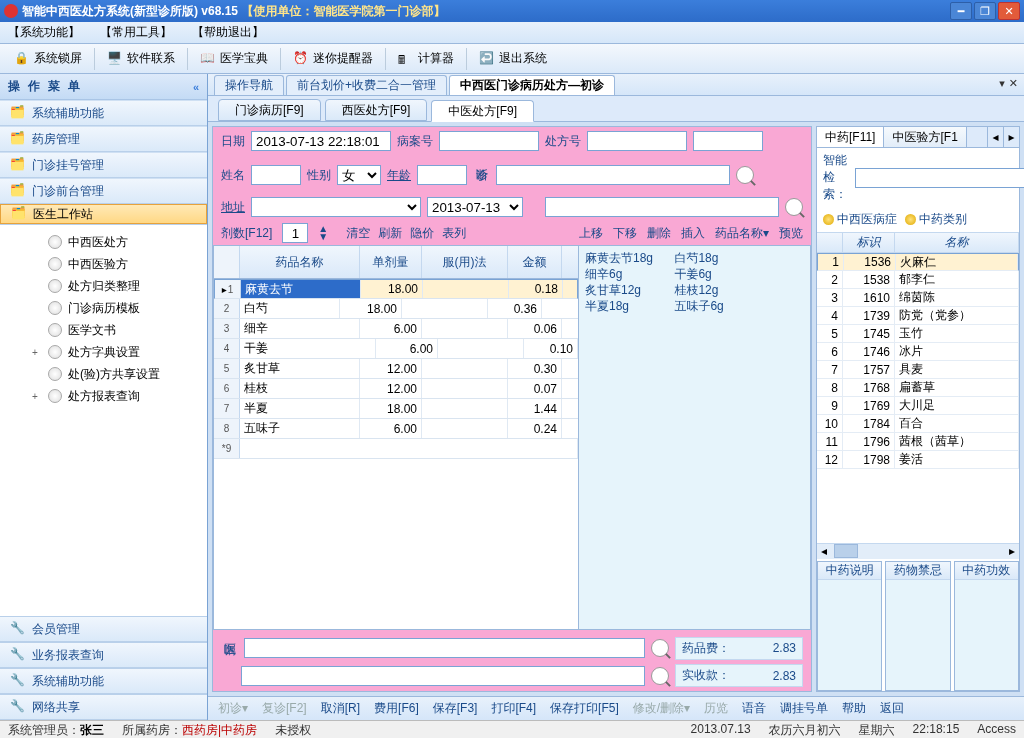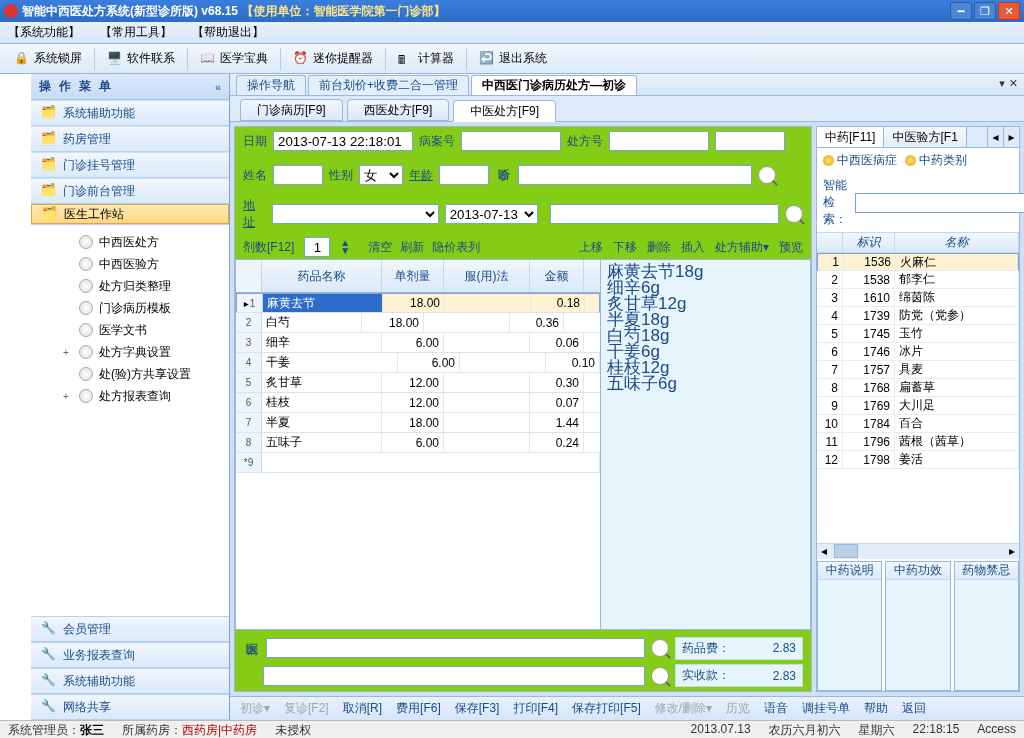--- a/index.html
+++ b/index.html
@@ -18,21 +18,21 @@
 .menubar { height: 22px; background: linear-gradient(#e8f1fb, #d5e6f9); border-bottom: 1px solid #9bb8dc; display: flex; align-items: center; padding: 0 8px; gap: 20px; }
 .menubar span { color:#000; }
 
 
 .toolbar { height: 30px; background: linear-gradient(#f4f8fd, #dbe9f9); border-bottom: 1px solid #9bb8dc; display:flex; align-items:center; padding:0 6px; gap:4px;}
 .tbtn { display:flex; align-items:center; gap:4px; padding:2px 8px; border-radius:3px; }
 .tbtn-icon{width:16px;height:16px;display:inline-block;}
 .sep{width:1px;height:22px;background:#bcd;}
 
 
-.main { display:flex; height: 646px; padding-left: 31px; }
+.main { display:flex; height: 646px; }
 
 
 .sidebar { width: 208px; background:#e8f1fb; border-right:1px solid #7aa3d4; display:flex; flex-direction:column;}
 .sb-header { height:26px; background: linear-gradient(#ddeafa, #c4dbf5); border-bottom:1px solid #a9c5e6; display:flex; align-items:center; justify-content:space-between; padding:0 8px; color:#1a4a89; font-weight:bold; letter-spacing:8px;}
 .sb-header .chev{letter-spacing:0; color:#3b7edb; font-size:11px;}
 .sb-item { height:26px; display:flex; align-items:center; padding-left:10px; gap:6px; border-top:1px solid #cfe0f3; border-bottom:1px solid #b9d0ea; background:linear-gradient(#f0f6fd,#dae9f9); color:#1a4a89;}
 .sb-item.sel { background: linear-gradient(#ffe9b6,#ffd885); border:1px solid #e6a23c; color:#000;}
 .sb-tree { flex:1; background:#fff; border-top:1px solid #b9d0ea; padding:6px 0 6px 18px; overflow:auto;}
 .tree-row{height:22px; display:flex; align-items:center; gap:6px; padding-left:14px;}
 .tree-exp{width:10px;color:#666;font-size:10px;display:inline-block;}
@@ -44,21 +44,21 @@
 .tabstrip{height:22px; background:linear-gradient(#e8f1fb,#d5e6f9); border-bottom:1px solid #9bb8dc; display:flex; align-items:flex-end; padding-left:6px; position:relative;}
 .tab{height:20px; padding:0 10px; border:1px solid #9bb8dc; border-bottom:none; background:#e3eefb; margin-right:2px; display:flex; align-items:center; color:#1a4a89; border-radius:3px 3px 0 0;}
 .tab.active{background:#fff; font-weight:bold; color:#000;}
 .tabstrip .closer{position:absolute; right:6px; top:3px; display:flex; gap:4px; font-size:11px; color:#333;}
 
 .subtabs{height:26px; background:#ddeafa; display:flex; align-items:flex-end; padding-left:10px; border-bottom:1px solid #9bb8dc;}
 .subtab{height:22px; padding:0 16px; border:1px solid #9bb8dc; background:linear-gradient(#f0f6fd,#dae9f9); margin-right:4px; display:flex; align-items:center; border-radius:4px 4px 0 0;}
 .subtab.active{background:#fff; border-bottom:1px solid #fff; position:relative; top:1px;}
 
 .workarea{flex:1; display:flex; gap:4px; padding:4px; background:#cfe0f4;}
-.leftpane{flex:1; display:flex; flex-direction:column; background:#84cc16; border:1px solid #9bb8dc;justify-content:space-between;}
+.leftpane{flex:1; display:flex; flex-direction:column; background:#f9a8d4; border:1px solid #9bb8dc;justify-content:space-between;}
 .rightpane{width:204px; display:flex; flex-direction:column;}
 
 .formrow{display:flex; align-items:center; gap:6px; padding:4px 8px; color:#1a4a89;}
 .formrow label{color:#1a4a89;}
 .inp{height:20px; border:1px solid #7aa3d4; background:#fff; padding:0 4px;}
 .sel{height:20px; border:1px solid #7aa3d4; background:#fff;}
 .link{color:#1a4a89; text-decoration:underline;}
 .magnify{width:18px;height:18px;border:1px solid #999;border-radius:50%;position:relative;display:inline-block;background:#fff;}
 .magnify::after{content:"";position:absolute;width:6px;height:2px;background:#666;transform:rotate(45deg);right:-3px;bottom:-1px;}
 
@@ -71,21 +71,21 @@
 .gh{border-right:1px solid #c4d8ef; display:flex;align-items:center;justify-content:center; color:#1a4a89;}
 .gbody{flex:1; overflow:auto;}
 .grow{display:flex; height:20px; border-bottom:1px solid #d9e4f0;}
 .grow.sel .gc:nth-child(2){background:#2d6cc9; color:#fff;}
 .grow.sel{background:#fff2d2;}
 .gc{border-right:1px solid #e0e9f3; padding:0 4px; display:flex; align-items:center;}
 .gc.num{justify-content:flex-end;}
 .rowhead{width:26px;background:#eef4fb;border-right:1px solid #c4d8ef;justify-content:center;font-size:10px;color:#555;}
 .rowhead.cur::before{content:"▸";color:#000;margin-right:1px;}
 
-.herbpane{flex:1; background:#e6f4fb; border:1px solid #9bb8dc; border-left:none; padding:4px 6px; color:#1a4a89; line-height:16px; font-size:17px;}
+.herbpane{flex:1; background:#e6f4fb; border:1px solid #9bb8dc; border-left:none; padding:4px 6px; color:#1a4a89; line-height:16px; font-size:12px;}
 .herbpane .col{display:inline-block; vertical-align:top; margin-right:18px;}
 
 .leftfoot{padding:4px 8px;}
 .leftfoot-row{display:flex; align-items:center; gap:6px; color:#1a4a89;}
 .feebox{background:#e6f4fb; border:1px solid #c4d8ef; padding:2px 6px; display:flex; align-items:center; gap:6px;}
 
 
 .ref-tabs{height:22px; display:flex; background:#ddeafa; border:1px solid #9bb8dc;}
 .ref-tab{padding:0 8px; display:flex; align-items:center; border-right:1px solid #9bb8dc; background:linear-gradient(#f6fafd,#e2edf9);}
 .ref-tab.active{background:#fff;}
@@ -308,27 +308,27 @@
           <select class="sel" style="width:96px"><option>2013-07-13</option></select>
           <span style="flex:1"></span>
           <input class="inp" style="width: 234px;">
           <span class="magnify"></span>
         </div>
 
         <div class="ctrlrow">
           <span>剂数[F12]</span>
           <input class="inp" style="width: 26px; text-align: center;" value="1">
           <span style="font-size:10px;line-height:8px;">▲<br>▼</span>
-          <span id="ctrl-links"><span style="margin-left: 8px;">清空</span><span style="margin-left: 8px;">刷新</span><span style="margin-left: 8px;">隐价</span><span style="">表列</span></span>
+          <span id="ctrl-links"><span style="margin-left: 8px;">清空</span><span style="margin-left: 8px;">刷新</span><span style="margin-left: 8px;">隐价</span><span style="margin-left: 8px;">表列</span></span>
           <div class="right" id="ctrl-right">
               <span>上移</span>
               <span>下移</span>
               <span>删除</span>
               <span>插入</span>
-              <span>处方辅助▾</span>
+              <span>药品名称▾</span>
               <span>预览</span>
             </div>
         </div>
 
         <div class="gridwrap">
           <div class="grid">
             <div class="ghead">
               <div class="gh rowhead"></div>
               <div class="gh" style="width:120px">药品名称</div>
               <div class="gh" style="width:62px">单剂量</div>
@@ -429,34 +429,34 @@
       <div class="rightpane">
         <div class="ref-tabs">
           <div class="ref-tab active">中药[F11]</div>
           <div class="ref-tab">中医验方[F1</div>
           <div class="ref-arrows">
               <div class="ref-arrow">◂</div>
               <div class="ref-arrow">▸</div>
             </div>
         </div>
         <div class="ref-body">
+          <div class="ref-ctrl">
+            <span>智能检索：</span>
+            <input class="inp" style="flex: 1 1 0%;">
+          </div>
           <div class="ref-ctrl">
             <span class="dotbtn">
                 <span class="dot"></span>
                 <span>中西医病症</span>
               </span>
             <span class="dotbtn">
                 <span class="dot"></span>
                 <span>中药类别</span>
               </span>
           </div>
-          <div class="ref-ctrl">
-            <span>智能检索：</span>
-            <input class="inp" style="flex: 1 1 0%;">
-          </div>
           <div class="refgrid">
             <div class="refhead">
               <div class="rh" style="width:26px"></div>
               <div class="rh" style="width:52px">标识</div>
               <div class="rh" style="flex:1">名称</div>
             </div>
             <div id="refbody">
                 <div class="refrow sel">
                   <div class="rc num" style="width:26px">1</div>
                   <div class="rc num" style="width:52px">1536</div>
@@ -524,25 +524,25 @@
               <div class="thumb"></div>
               <span style="flex:1"></span>
               <span style="width:14px;text-align:center">▸</span>
             </div>
           <div class="infocols">
             <div class="infocol">
                 <div class="infocol-h">中药说明</div>
                 <div class="infocol-b"></div>
               </div>
             <div class="infocol">
-                <div class="infocol-h">中药功效</div>
+                <div class="infocol-h">药物禁忌</div>
                 <div class="infocol-b"></div>
               </div>
             <div class="infocol">
-                <div class="infocol-h">药物禁忌</div>
+                <div class="infocol-h">中药功效</div>
                 <div class="infocol-b"></div>
               </div>
           </div>
         </div>
       </div>
     </div>
 
     <div class="fnbar" id="fnbar">
         <span class="dim">初诊▾</span>
         <span class="dim">复诊[F2]</span>

